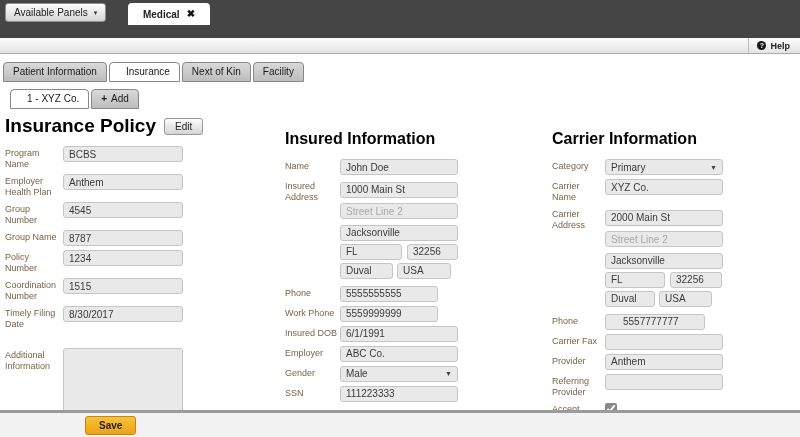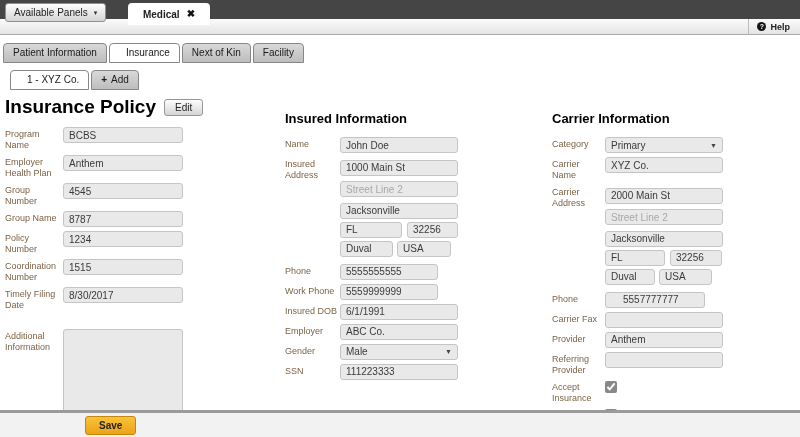--- a/index.html
+++ b/index.html
@@ -3,21 +3,21 @@
 <meta charset="utf-8">
 <style>
   * { box-sizing: border-box; margin: 0; padding: 0; }
   html,body { width:800px; height:437px; }
   body {
     font-family: "Liberation Sans", sans-serif;
     background:#fff; color:#222; overflow:hidden; position:relative;
   }
 
   
-  .topbar { height:19px; background:#454545; position:relative; }
+  .topbar { height:38px; background:#454545; position:relative; }
   .avail-btn {
     position:absolute; left:5px; top:3px; height:19px; padding:0 8px;
     background:linear-gradient(#fdfdfd,#d5d5d5); border:1px solid #8f8f8f;
     border-radius:3px; font-size:10px; color:#222;
     display:inline-flex; align-items:center; gap:6px; cursor:pointer;
   }
   .caret { font-size:7px; color:#333; line-height:1; }
   .doc-tab {
     position:absolute; left:128px; top:3px; height:22px; min-width:82px;
     background:#fff; border-radius:4px 4px 0 0; padding:0 10px;
@@ -54,21 +54,21 @@
   .plus-icon { font-weight:bold; font-size:10px; }
 
   
   .content { position:relative; margin-top:6px; height:324px; }
   .col { position:absolute; top:0; }
   .col1 { left:5px;  width:262px; }
   .col2 { left:285px; width:262px; }
   .col3 { left:552px; width:245px; }
 
   .h1 { font-size:19px; font-weight:bold; color:#000; display:flex; align-items:center; gap:8px; margin-bottom:9px; }
-  .h2 { font-size:13px; font-weight:bold; color:#000; margin:15px 0 11px; }
+  .h2 { font-size:16px; font-weight:bold; color:#000; margin:15px 0 11px; }
 
   .btn {
     background:linear-gradient(#fdfdfd,#d5d5d5); border:1px solid #979797;
     border-radius:3px; font-size:10px; color:#222; padding:2px 10px; cursor:pointer;
     font-family:"Liberation Sans",sans-serif;
   }
 
   .row { display:flex; margin-bottom:4px; align-items:flex-start; }
   .lbl { font-size:9px; line-height:11px; color:#7c6346; padding-top:2px; flex-shrink:0; }
   .col1 .lbl { width:58px; }

